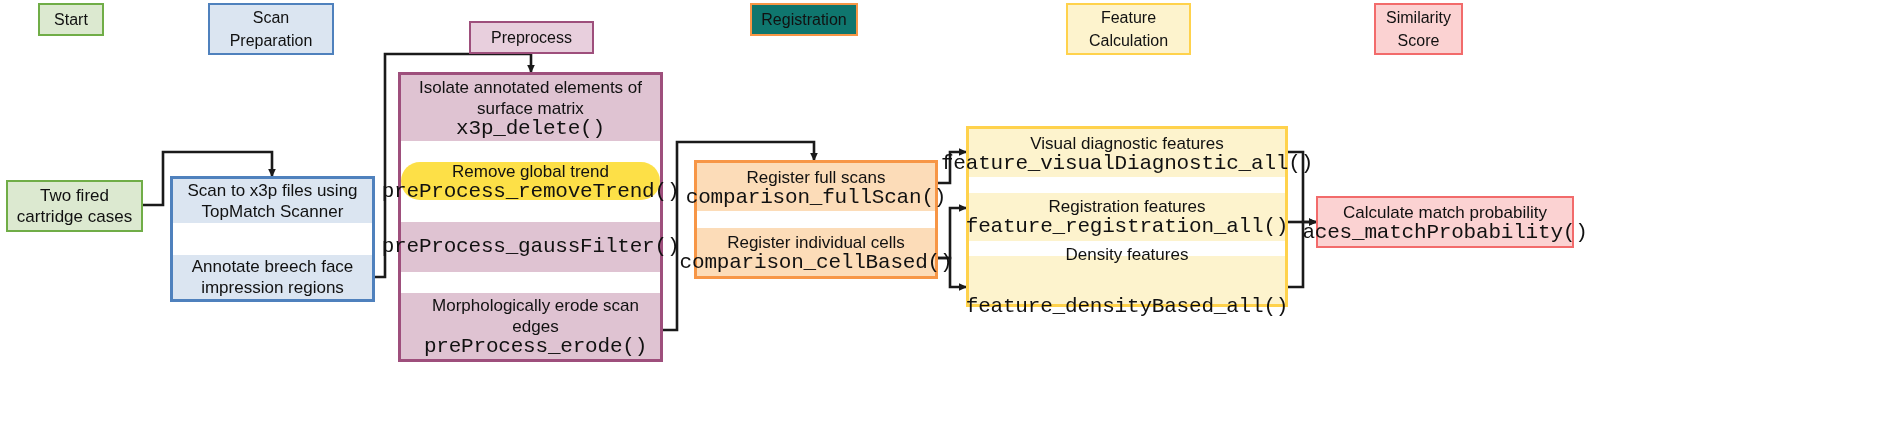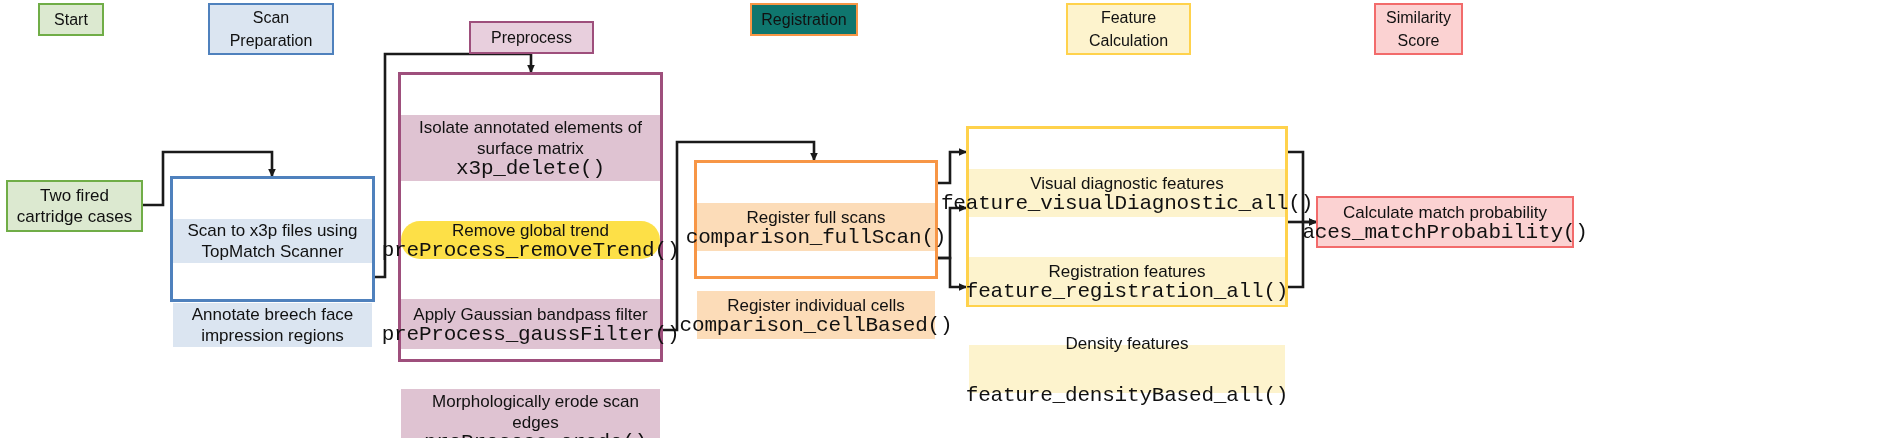--- a/index.html
+++ b/index.html
@@ -71,21 +71,20 @@
     box-sizing: border-box;
     display: flex;
     flex-direction: column;
     align-items: center;
     justify-content: center;
     text-align: center;
     font-size: 17px;
     line-height: 21px;
     padding: 5px 6px;
     width: 100%;
-    margin-top: 40px;
   }
   .row .title { white-space: pre-line; }
   .mono {
     font-family: "Liberation Mono", "DejaVu Sans Mono", monospace;
     font-size: 21px;
     line-height: 20px;
     letter-spacing: -0.2px;
   }
 
   
@@ -191,21 +190,20 @@
     <div class="row" style="background:#dfc3d2; height:66px;">
       <span class="title">Isolate annotated elements of
 surface matrix</span>
       <span class="mono">x3p_delete()</span>
     </div>
     <div class="row" style="background:#fde047; height:38px;border-radius:20px;">
       <span class="title">Remove global trend</span>
       <span class="mono">preProcess_removeTrend()</span>
     </div>
     <div class="row" style="background:#dfc3d2; height:50px;">
-      <span class="title">Apply Gaussian bandpass filter</span>
       <span class="mono">preProcess_gaussFilter()</span>
     </div>
     <div class="row" style="background:#dfc3d2; height:66px;padding-left:16px;">
       <span class="title">Morphologically erode scan
 edges</span>
       <span class="mono">preProcess_erode()</span>
     </div>
   </div>
 
   <div class="group-box" style="left:694px; top:160px; width:244px; height:119px;

